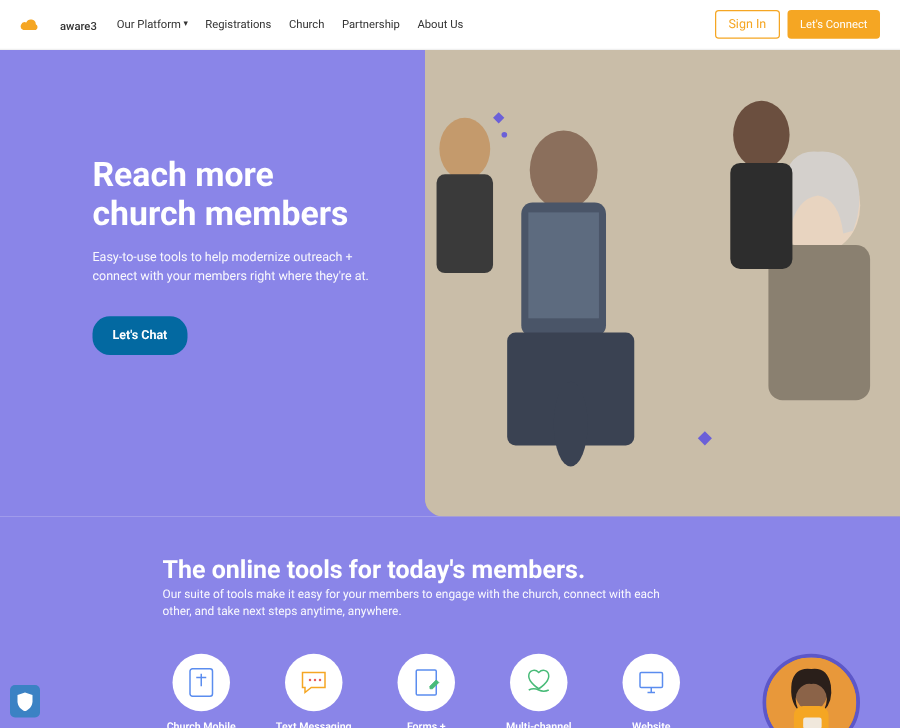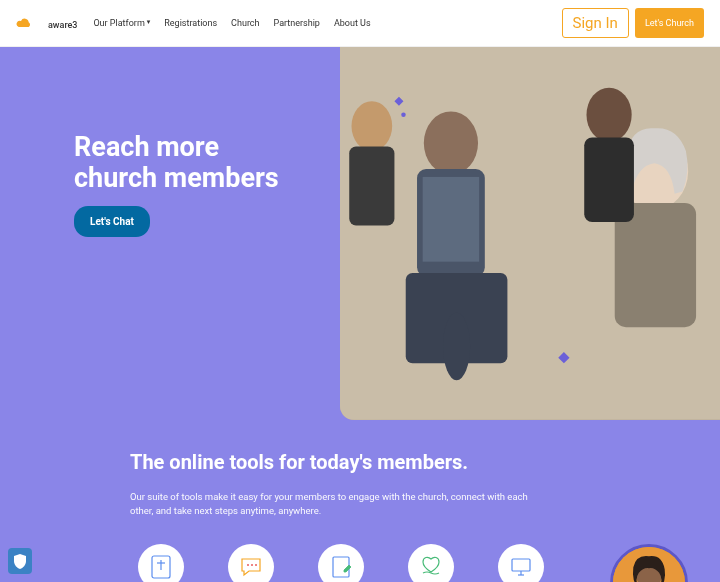--- a/index.html
+++ b/index.html
@@ -4,31 +4,31 @@
 <style>
 *{margin:0;padding:0;box-sizing:border-box;font-family:-apple-system,BlinkMacSystemFont,"Segoe UI",Roboto,sans-serif}
 body{width:720px;overflow-x:hidden}
 .header{display:flex;align-items:center;padding:8px 16px;background:#fff;border-bottom:1px solid #f0f0f0;gap:8px}
 .logo{display:flex;align-items:flex-end;gap:16px}
 .logo-icon{width:16px;height:14px}
 .logo-text{font-size:9px;color:#333;font-weight:500}
 .nav{display:flex;gap:14px;margin-left:8px;flex:1}
 .nav-item{font-size:9px;color:#333;cursor:pointer;display:flex;align-items:flex-start;gap:2px}
 .header-btns{display:flex;gap:6px}
-.btn-outline{border:1px solid #f5a623;color:#f5a623;background:#fff;padding:5px 10px;font-size:15px;border-radius:3px;cursor:pointer}
+.btn-outline{border:1px solid #f5a623;color:#f5a623;background:#fff;padding:5px 10px;font-size:10px;border-radius:3px;cursor:pointer}
 .btn-primary{background:#f5a623;color:#fff;border:none;padding:5px 10px;font-size:9px;border-radius:3px;cursor:pointer}
 .hero{background:#8a85e8;display:flex;padding:0;min-height:330px;position:relative}
 .hero-left{padding:85px 20px 20px 74px;flex:0 0 340px;color:#fff}
 .hero-title{font-size:27px;font-weight:700;line-height:1.15;margin-bottom:12px}
 .hero-sub{font-size:10px;line-height:1.5;margin-bottom:24px;max-width:260px;opacity:0.95}
 .btn-chat{background:#0369a1;color:#fff;border:none;padding:10px 16px;font-size:10px;font-weight:700;border-radius:14px;cursor:pointer}
 .hero-img{flex:1;border-bottom-left-radius:14px;overflow:hidden;position:relative;background:linear-gradient(135deg,#d4c9b8 0%,#b8a890 50%,#9c8d78 100%)}
 .hero-img svg{width:100%;height:100%}
 .section2{background:#8a85e8;padding:30px 20px 40px 130px;color:#fff}
-.s2-title{font-size:20px;font-weight:700;margin-bottom:16px}
+.s2-title{font-size:20px;font-weight:700;margin-bottom:2px}
 .s2-sub{font-size:9.5px;line-height:1.5;max-width:420px;opacity:0.95;margin-bottom:26px}
 .features{display:flex;gap:28px;align-items:flex-start}
 .feature{display:flex;flex-direction:column;align-items:center;text-align:center;width:62px}
 .feature-icon{width:46px;height:46px;background:#fff;border-radius:50%;display:flex;align-items:center;justify-content:center;margin-bottom:8px}
 .feature-label{font-size:8.5px;font-weight:600;line-height:1.3}
 .avatar-ring{width:78px;height:78px;border-radius:50%;border:3px solid #5d57c8;background:linear-gradient(135deg,#f5a623 0%,#d4891a 100%);margin-left:30px;position:relative;overflow:hidden}
 .avatar-ring svg{width:100%;height:100%}
 .badge{position:fixed;bottom:8px;left:8px;width:24px;height:26px;background:#3b82c4;border-radius:4px;display:flex;align-items:center;justify-content:center}
 .chev{font-size:7px}
 </style>
@@ -47,29 +47,30 @@
         <span>Our Platform</span>
         <span class="chev">▾</span>
       </div>
     <div class="nav-item">Registrations</div>
     <div class="nav-item">Church</div>
     <div class="nav-item">Partnership</div>
     <div class="nav-item">About Us</div>
   </nav>
   <div class="header-btns">
     <button class="btn-outline">Sign In</button>
-    <button class="btn-primary">Let's Church</button>
+    <button class="btn-primary">Let's Connect</button>
   </div>
 </div>
 
 <div class="hero">
   <div class="hero-left">
     <h1 class="hero-title">
       <span>Reach more</span><br><span>church members</span>
     </h1>
+    <p class="hero-sub">Easy-to-use tools to help modernize outreach + connect with your members right where they're at.</p>
     <button class="btn-chat">Let's Chat</button>
   </div>
   <div class="hero-img">
     <svg viewBox="0 0 340 330" preserveAspectRatio="xMidYMid slice">
       <rect width="340" height="330" fill="#c9bda8"></rect>
       <ellipse cx="100" cy="85" rx="24" ry="28" fill="#8b6f5c"></ellipse>
       <rect x="70" y="108" width="60" height="95" rx="8" fill="#4a5568"></rect>
       <rect x="75" y="115" width="50" height="75" fill="#6b7a8f" opacity="0.6"></rect>
       <ellipse cx="30" cy="70" rx="18" ry="22" fill="#c49a6c"></ellipse>
       <rect x="10" y="88" width="40" height="70" rx="6" fill="#3a3a3a"></rect>

